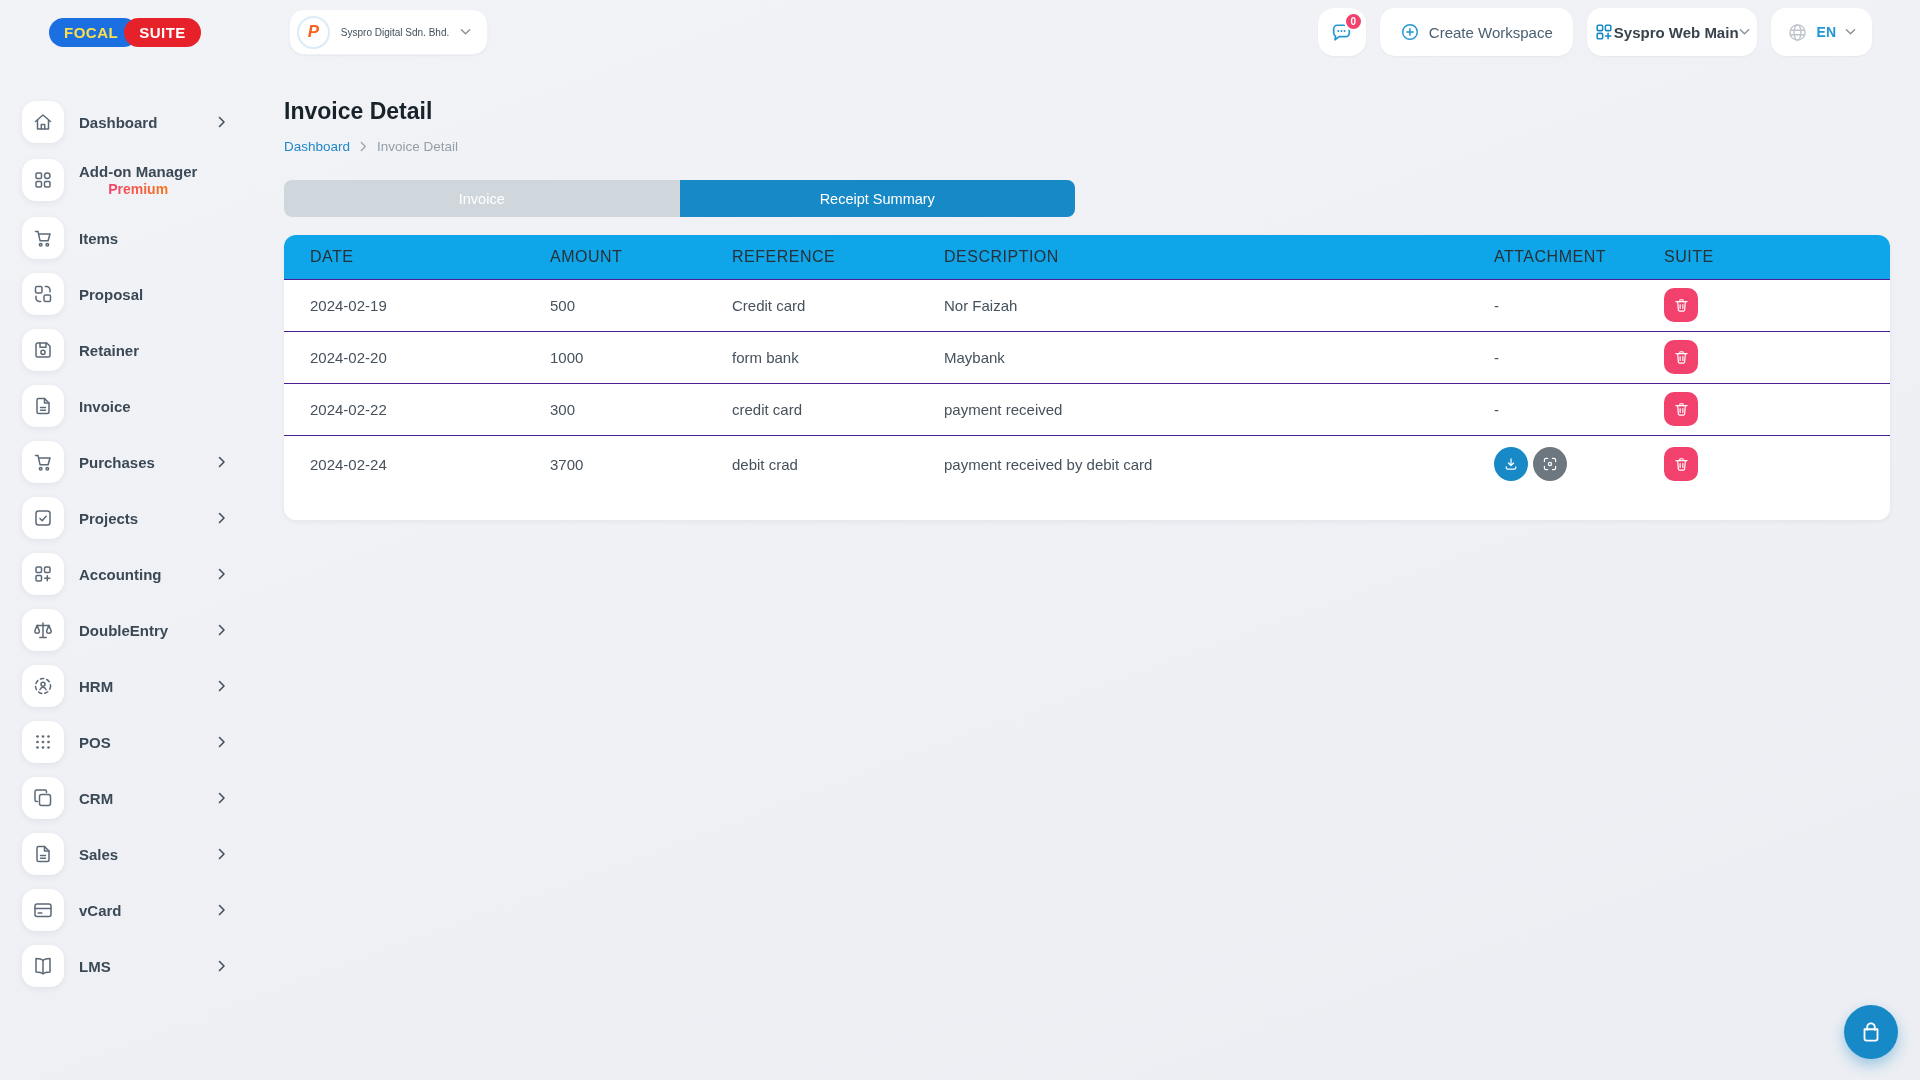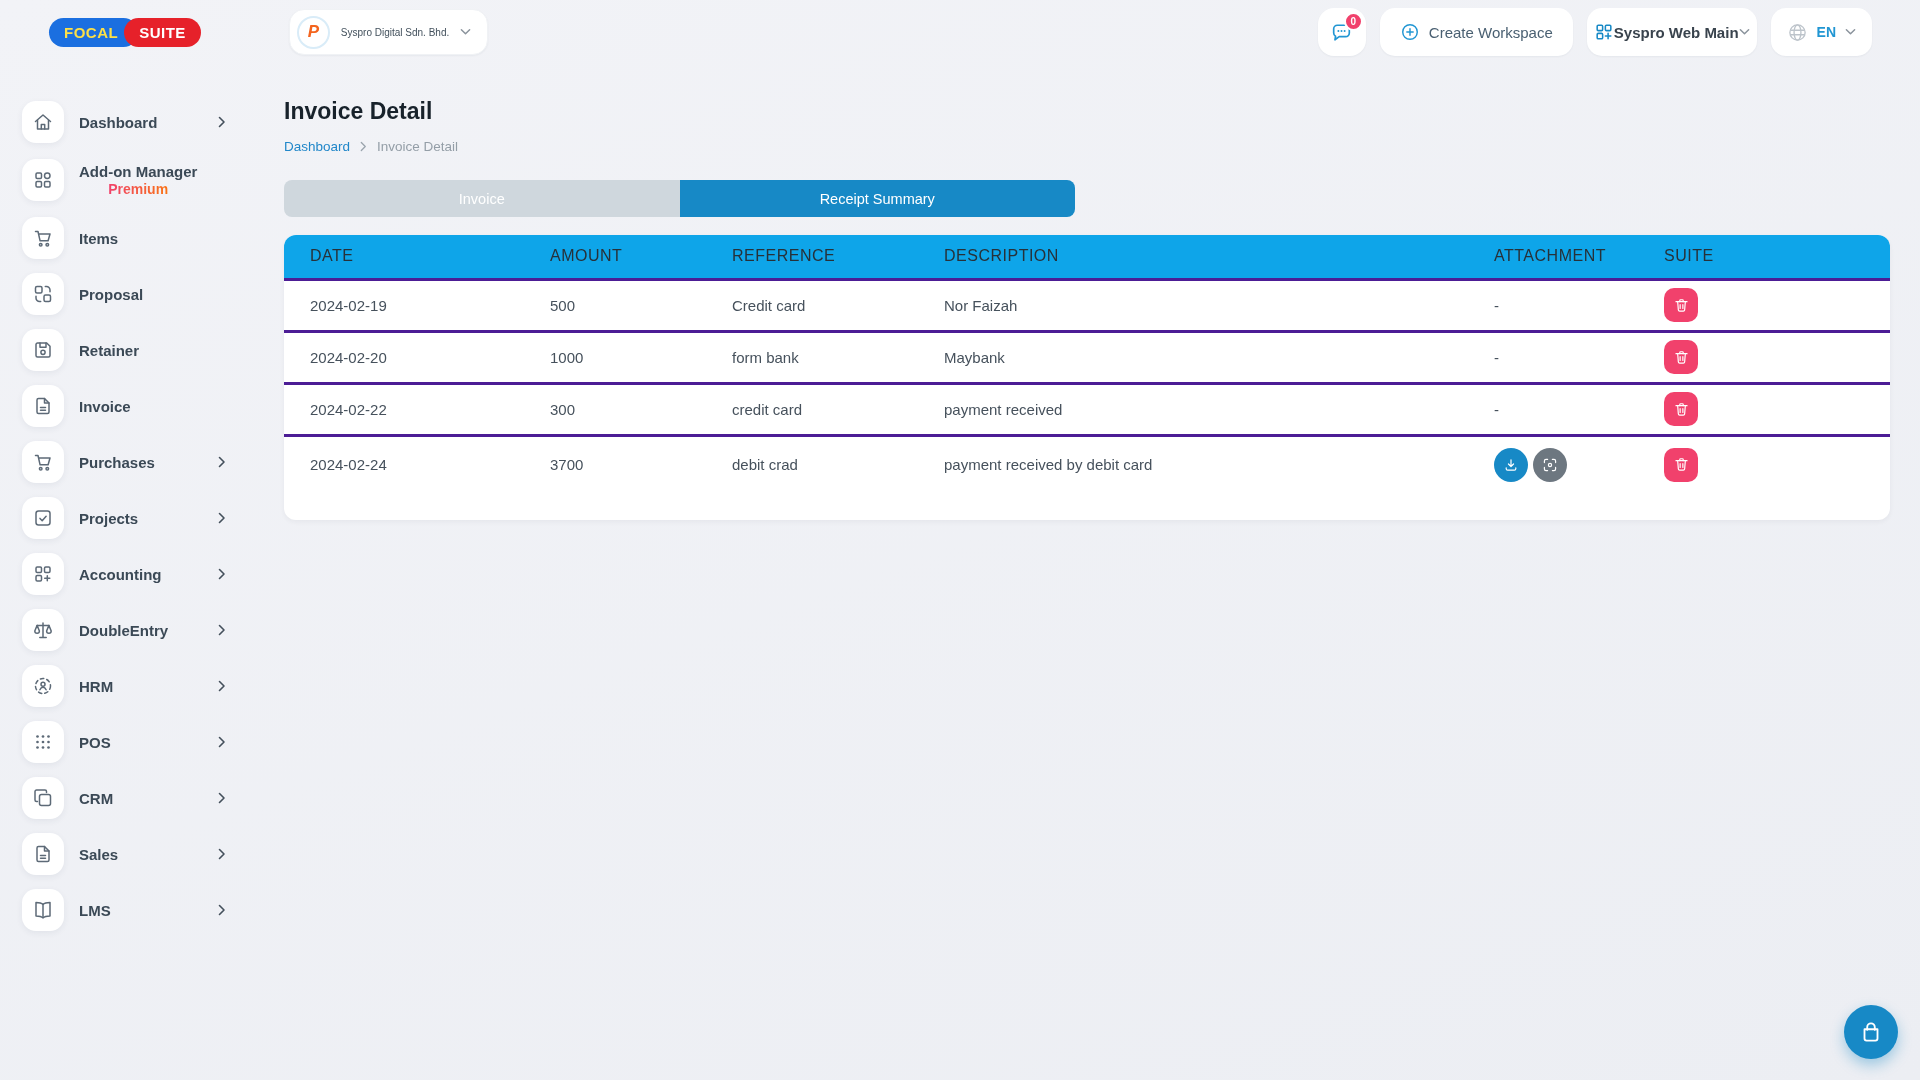--- a/index.html
+++ b/index.html
@@ -84,21 +84,21 @@
     margin-top: 18px; background: #fff; border-radius: 12px; width: 1606px;
     box-shadow: 0 2px 5px rgba(30,45,60,.05); padding-bottom: 27px; overflow: hidden;
   }
   table { width: 100%; border-collapse: collapse; table-layout: fixed; }
   thead th {
     background: #0ea5e9; height: 44px; text-align: left; font-size: 16px;
     font-weight: 400; letter-spacing: .5px; color: #273139; padding: 0;
   }
   th.first, td.first { padding-left: 26px; }
   th.center, td.center { }
-  tbody td { height: 52px; border-top: 3px solid #4c1d95; font-size: 15px; color: #46515c; padding: 0; }
+  tbody td { height: 52px; border-top: 1px solid #4c1d95; font-size: 15px; color: #46515c; padding: 0; }
   tbody tr.tall-row td { height: 58px; }
   .btn-delete {
     width: 34px; height: 34px; border-radius: 10px; background: #f1416c; border: none;
     display: inline-grid; place-items: center; cursor: pointer; vertical-align: middle;
   }
   .att-actions { display: inline-flex; gap: 5px; vertical-align: middle; }
   .btn-circle {
     width: 34px; height: 34px; border-radius: 50%; border: none;
     display: inline-grid; place-items: center; cursor: pointer;
   }
@@ -406,20 +406,36 @@
     <span class="side-label-wrap">
         <span class="side-label">Sales</span>
       </span>
     <span class="side-chevron">
         <svg width="8" height="12" viewBox="0 0 8 12">
           <path d="M1.5 1.5 6 6l-4.5 4.5" fill="none" stroke="currentColor" stroke-width="1.6" stroke-linecap="round" stroke-linejoin="round"></path>
         </svg>
       </span>
   </div>
 
+  <div class="side-item">
+    <span class="tile">
+        <svg class="si" viewBox="0 0 22 22">
+          <rect x="3" y="5" width="16" height="12.5" rx="2"></rect>
+          <path d="M3 9.5h16M6.2 14h3.6"></path>
+        </svg>
+      </span>
+    <span class="side-label-wrap">
+        <span class="side-label">vCard</span>
+      </span>
+    <span class="side-chevron">
+        <svg width="8" height="12" viewBox="0 0 8 12">
+          <path d="M1.5 1.5 6 6l-4.5 4.5" fill="none" stroke="currentColor" stroke-width="1.6" stroke-linecap="round" stroke-linejoin="round"></path>
+        </svg>
+      </span>
+  </div>
 
   <div class="side-item">
     <span class="tile">
         <svg class="si" viewBox="0 0 22 22">
           <path d="M11 5.3C9.6 4 7.6 3.5 4 3.5V17c3.6 0 5.6.5 7 1.8 1.4-1.3 3.4-1.8 7-1.8V3.5c-3.6 0-5.6.5-7 1.8z"></path>
           <path d="M11 5.3v13.5"></path>
         </svg>
       </span>
     <span class="side-label-wrap">
         <span class="side-label">LMS</span>

